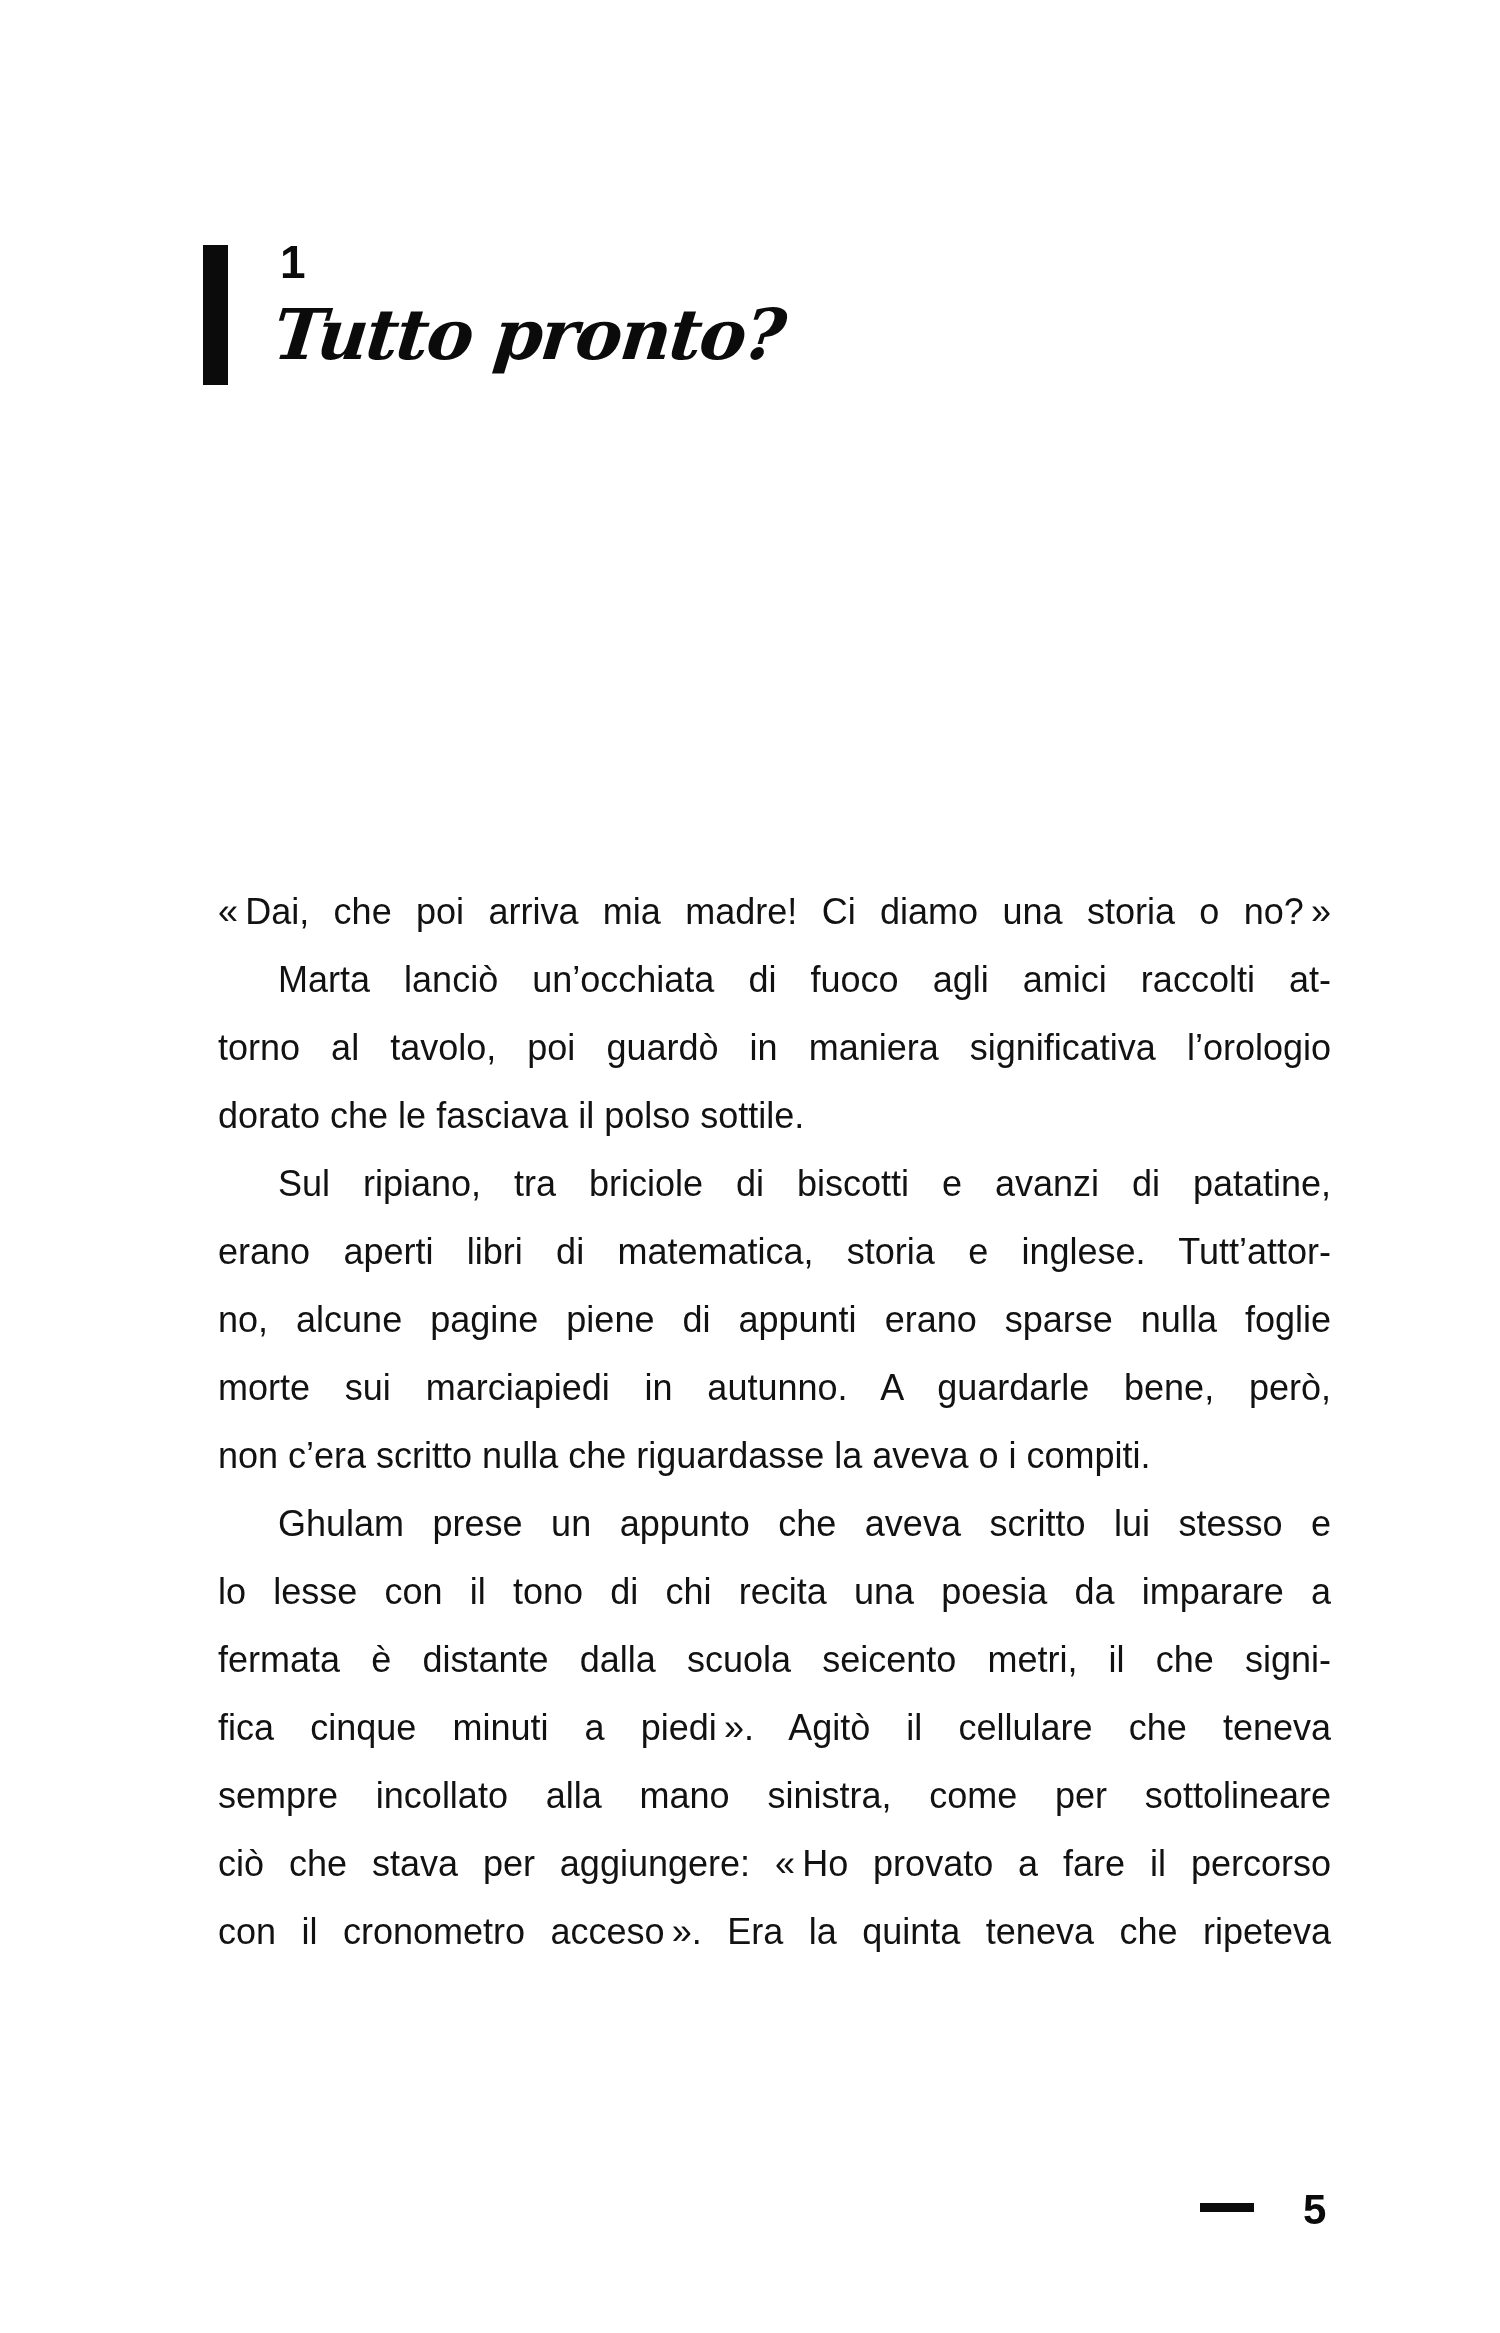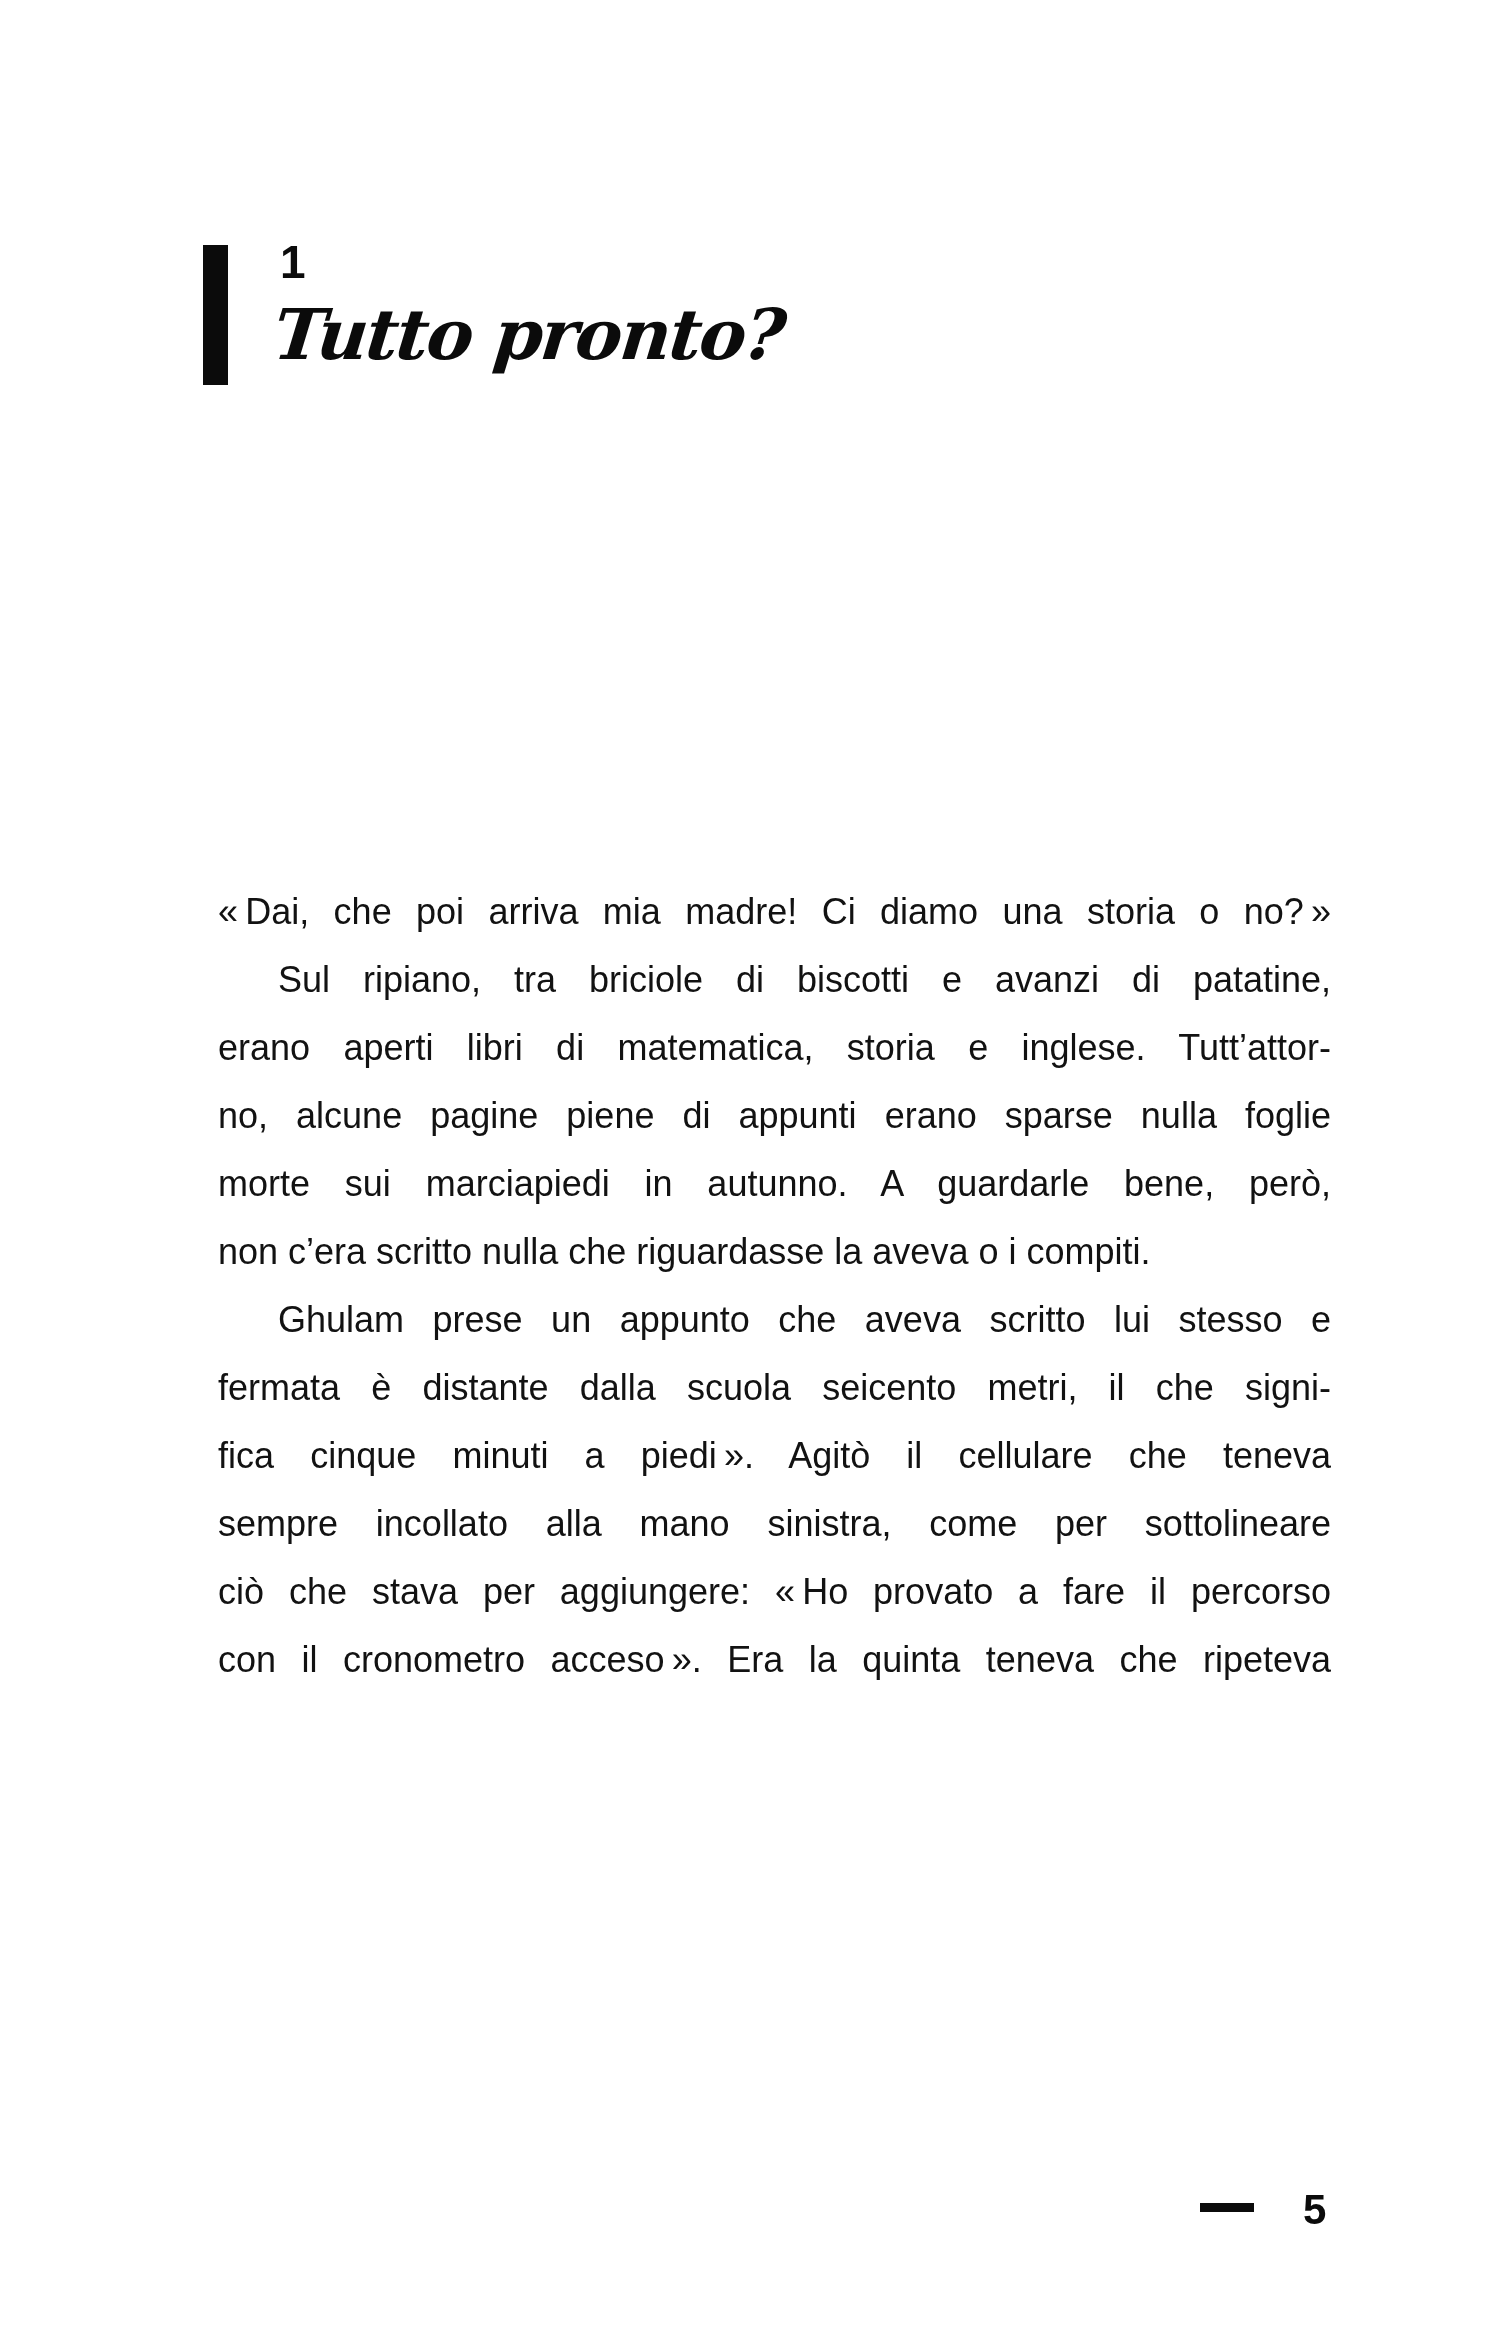--- a/index.html
+++ b/index.html
@@ -98,28 +98,34 @@
     <div class="chapter-bar"></div>
     <div class="chapter-number">1</div>
     <div class="chapter-title">Tutto pronto?</div>
   </header>
 
   <main class="body-text">
       <div>
         <div class="line">« Dai, che poi arriva mia madre! Ci diamo una storia o no? »</div>
       </div>
       <div>
+        <div class="line indent">Marta lanciò un’occhiata di fuoco agli amici raccolti at-</div>
+        <div class="line">torno al tavolo, poi guardò in maniera significativa l’orologio</div>
+        <div class="line pend">dorato che le fasciava il polso sottile.</div>
+      </div>
+      <div>
         <div class="line indent">Sul ripiano, tra briciole di biscotti e avanzi di patatine,</div>
         <div class="line">erano aperti libri di matematica, storia e inglese. Tutt’attor-</div>
         <div class="line">no, alcune pagine piene di appunti erano sparse nulla foglie</div>
         <div class="line">morte sui marciapiedi in autunno. A guardarle bene, però,</div>
         <div class="line pend">non c’era scritto nulla che riguardasse la aveva o i compiti.</div>
       </div>
       <div>
         <div class="line indent">Ghulam prese un appunto che aveva scritto lui stesso e</div>
+        <div class="line">lo lesse con il tono di chi recita una poesia da imparare a</div>
         <div class="line">fermata è distante dalla scuola seicento metri, il che signi-</div>
         <div class="line">fica cinque minuti a piedi ». Agitò il cellulare che teneva</div>
         <div class="line">sempre incollato alla mano sinistra, come per sottolineare</div>
         <div class="line">ciò che stava per aggiungere: « Ho provato a fare il percorso</div>
         <div class="line">con il cronometro acceso ». Era la quinta teneva che ripeteva</div>
       </div>
     </main>
 
   <footer>
     <div class="folio-rule"></div>

